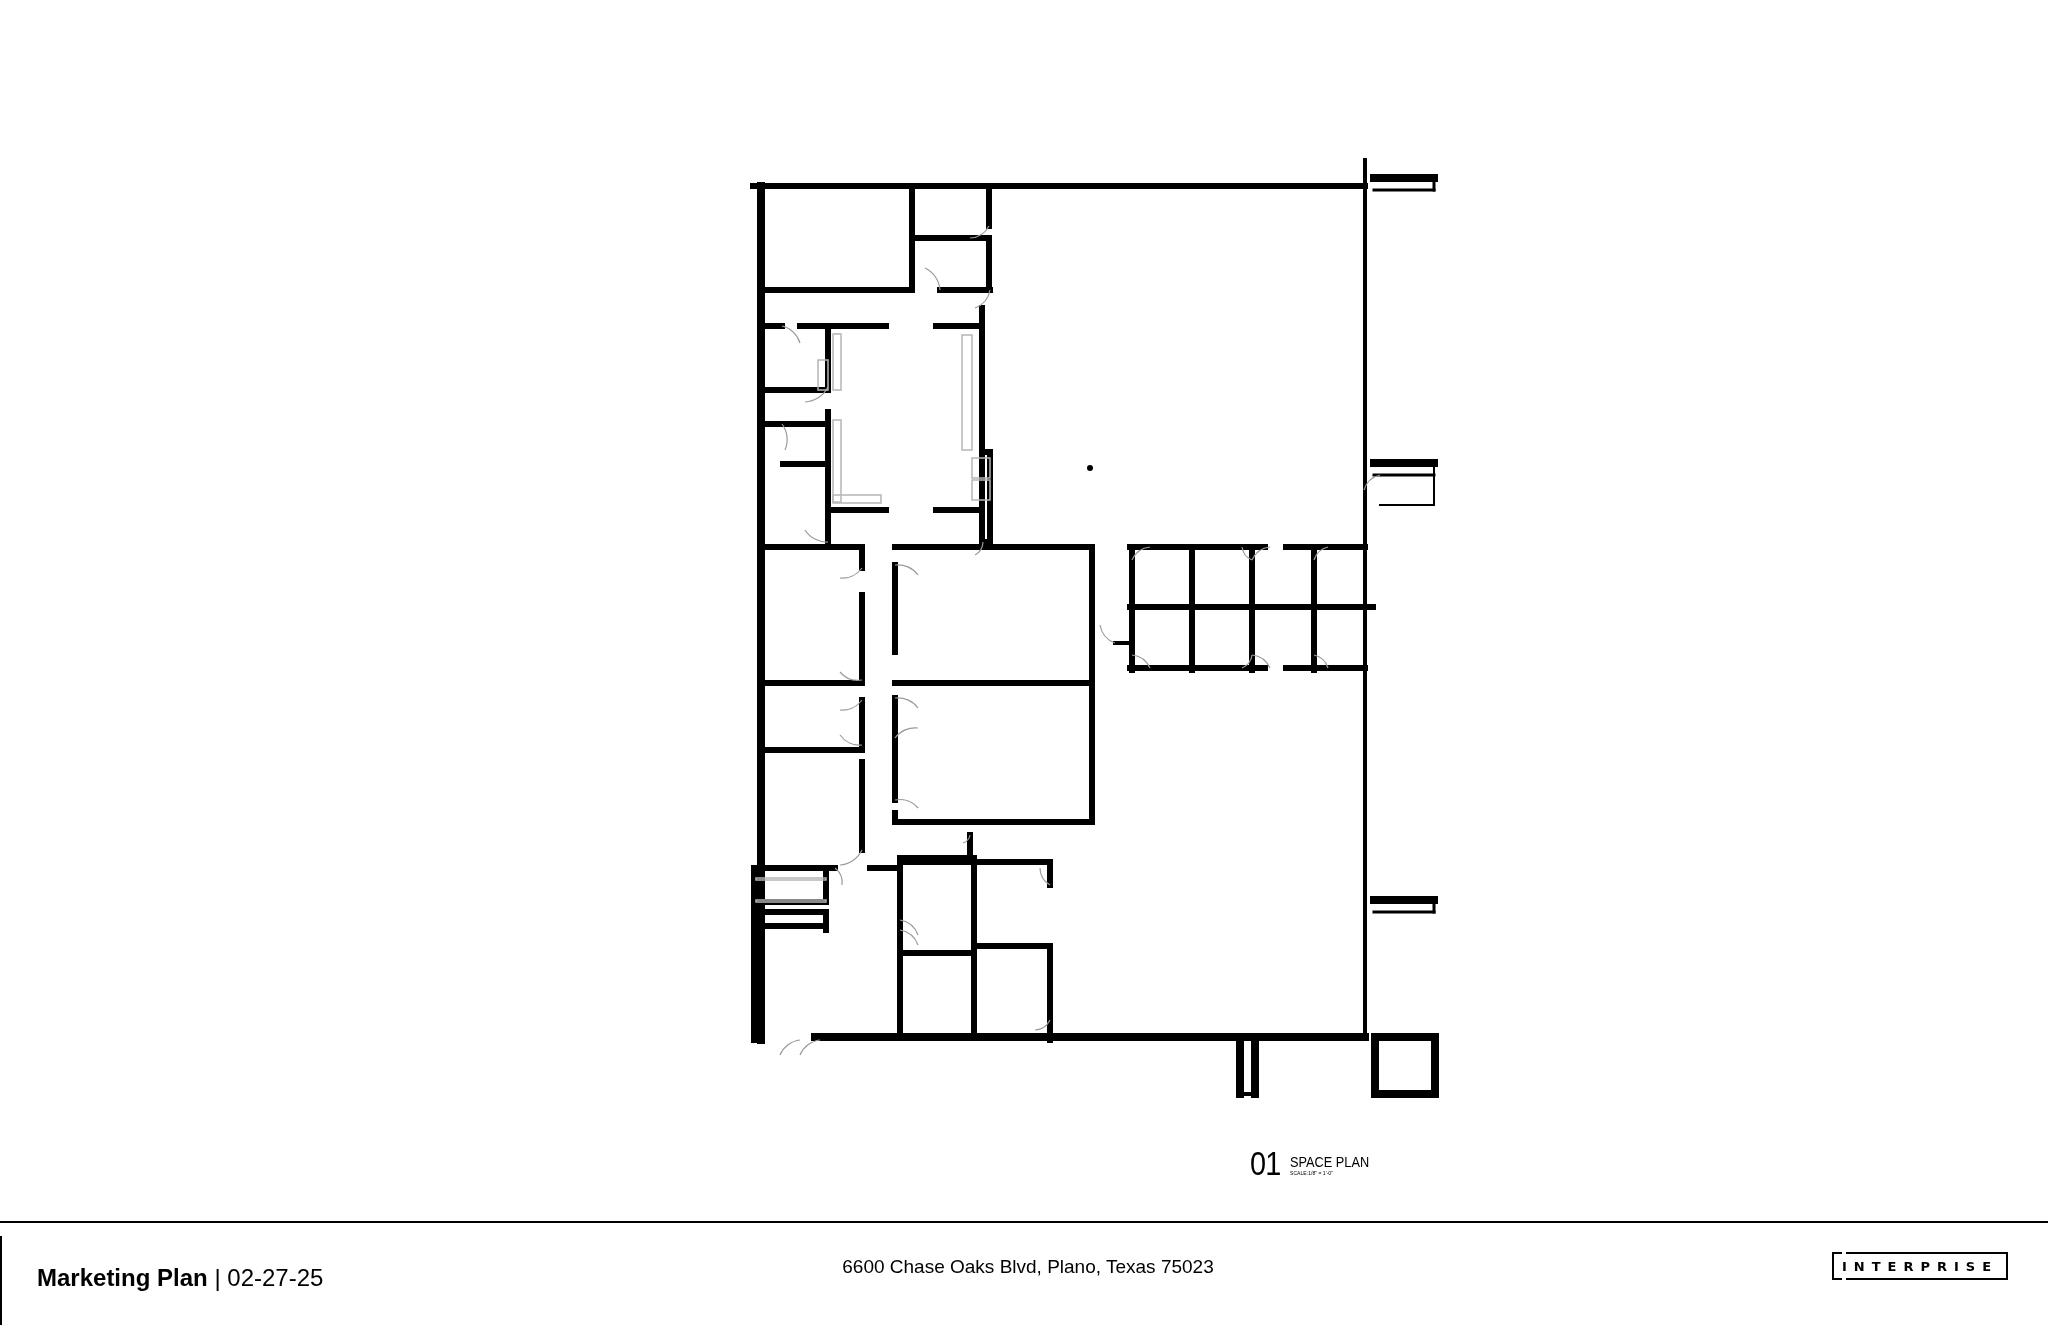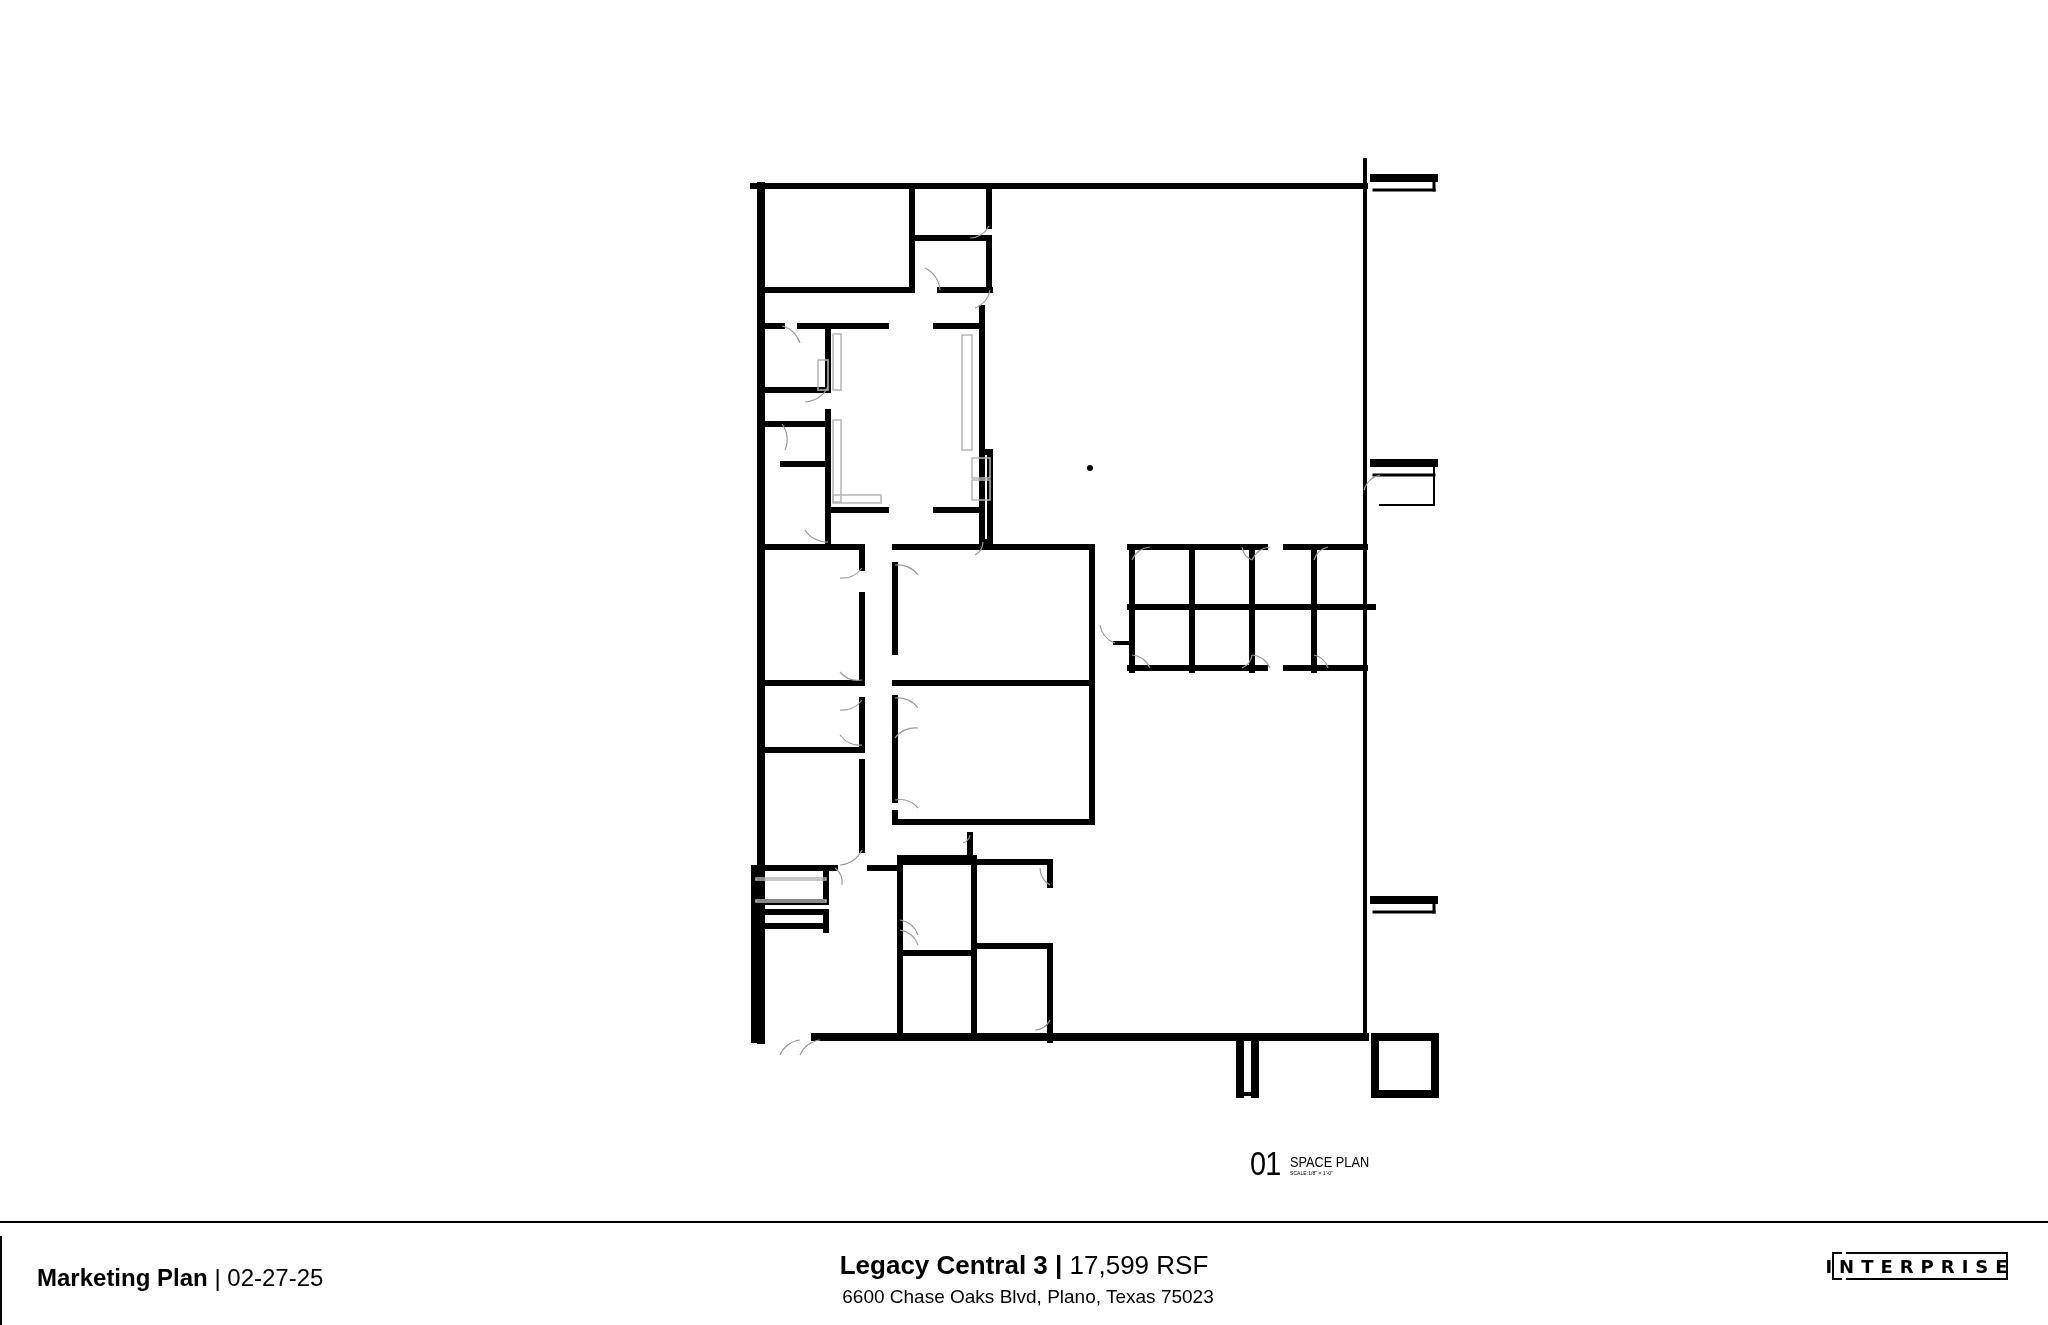--- a/index.html
+++ b/index.html
@@ -14,21 +14,21 @@
     .footer-left-tick { position: absolute; left: 0; top: 1236px; width: 2px; height: 89px; background: #000; }
     .footer-left { position: absolute; left: 37px; top: 1264px; font-size: 24px; white-space: nowrap; }
     .footer-left b { font-weight: bold; }
     .footer-center { position: absolute; left: 0; width: 2048px; top: 1250px; text-align: center; }
     .fc-line1 { font-size: 26px; line-height: 30px; white-space: nowrap; }
     .fc-line1 b { font-weight: bold; }
     .fc-line2 { font-size: 19px; line-height: 26px; margin-top: 4px; white-space: nowrap; margin-left: 8px; }
     .logo { position: absolute; left: 1832px; top: 1252px; width: 176px; height: 28px; border: 2px solid #000; box-sizing: border-box; display: flex; align-items: center; justify-content: center; }
     .logo::before { content: ""; position: absolute; left: 8px; top: -2px; width: 4px; height: 2px; background: #fff; }
     .logo::after { content: ""; position: absolute; left: 8px; bottom: -2px; width: 4px; height: 2px; background: #fff; }
-    .logo span { font-family: "DejaVu Sans", sans-serif; font-weight: bold; font-size: 18px; letter-spacing: 7px; }
+    .logo span { font-family: "DejaVu Sans", sans-serif; font-weight: bold; font-size: 13px; letter-spacing: 7px; }
   </style>
 </head>
 <body>
 
 <svg id="plan" viewBox="0 0 2048 1325" xmlns="http://www.w3.org/2000/svg">
   <g id="walls" stroke="#000" stroke-linecap="square" fill="none">
       <line x1="753" y1="186" x2="1365" y2="186" stroke-width="6"></line>
       <line x1="761" y1="186" x2="761" y2="1040" stroke-width="8"></line>
       <line x1="912" y1="186" x2="912" y2="290" stroke-width="6"></line>
       <line x1="761" y1="290" x2="912" y2="290" stroke-width="6"></line>
@@ -172,19 +172,18 @@
     <div class="plan-scale">SCALE:1/8" = 1'-0"</div>
   </div>
 </div>
 
 <div class="footer-rule"></div>
 <div class="footer-left-tick"></div>
 
 <div class="footer-left"><b>Marketing Plan</b><span> | </span><span>02-27-25</span></div>
 
 <div class="footer-center">
-  <div class="fc-line1"><b>Legacy Central 3</b><b> | </b><span>17,599 RSF</span></div>
   <div class="fc-line2">6600 Chase Oaks Blvd, Plano, Texas 75023</div>
 </div>
 
 <div class="logo">
     <span>INTERPRISE</span>
   </div>
 
 </body></html>

